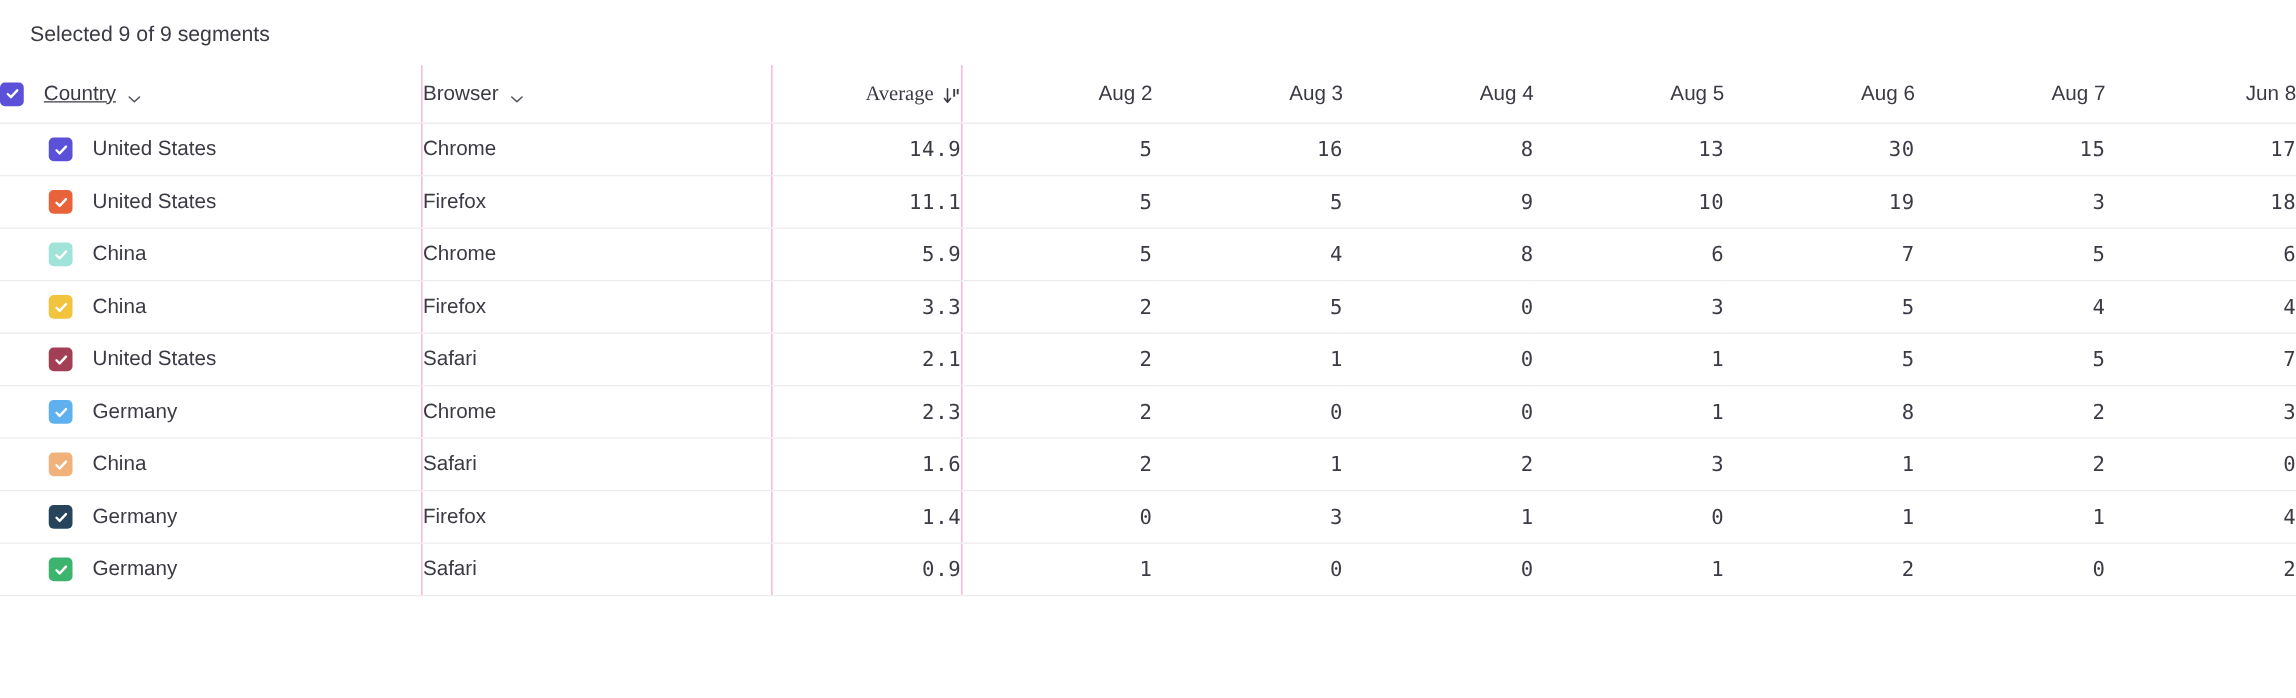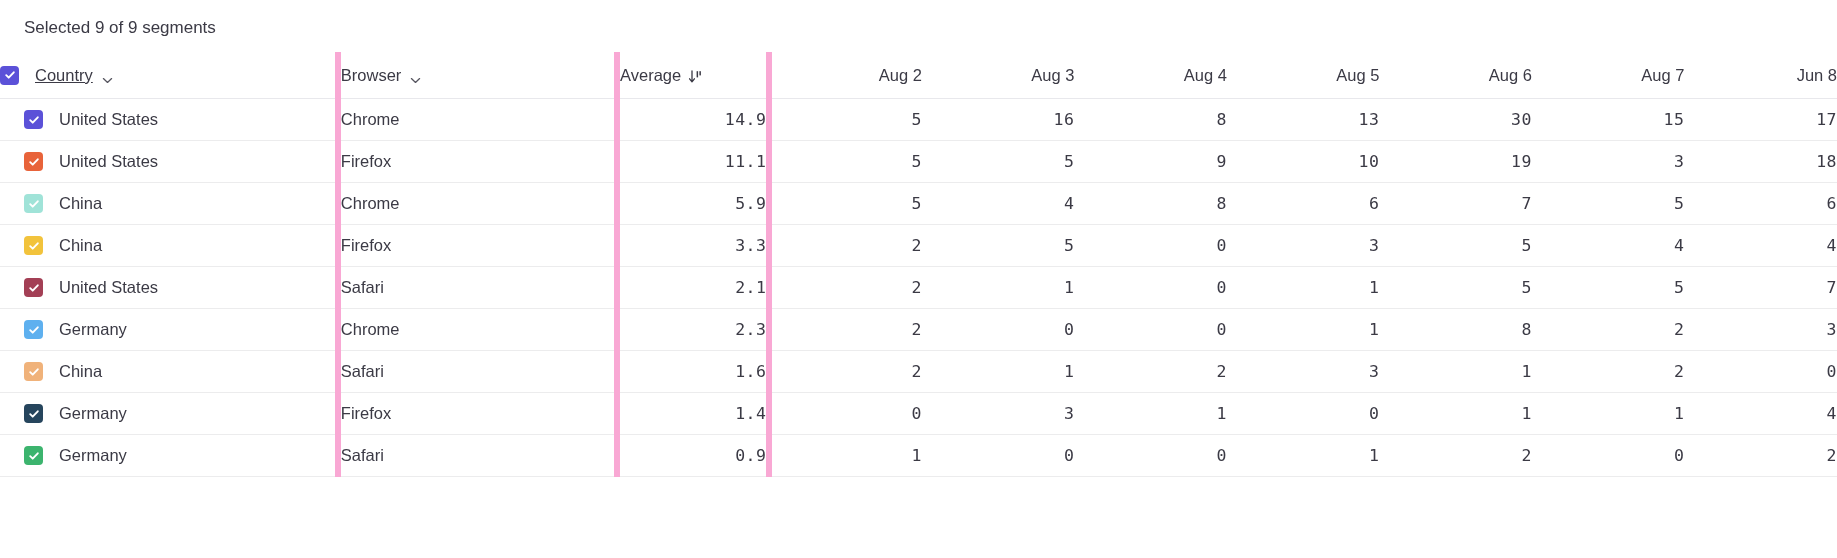--- a/index.html
+++ b/index.html
@@ -46,24 +46,24 @@
   }
   .body-row td {
     height: 41px;
     vertical-align: middle;
     font-size: 16.5px;
     color: #3b3a45;
     border-bottom: 1px solid #ececed;
   }
   
   .col-sep {
-    border-left: 6px solid #f9a8d4;
+    border-left: 1px solid #f9a8d4;
   }
   .cell-country {
-    padding-left: 24px;
+    padding-left: 39px;
     text-align: left;
     display: flex;
     align-items: center;
     height: 41px;
   }
   .hdr-country {
     padding-left: 24px;
     text-align: left;
     text-decoration: underline;
   }
@@ -91,22 +91,24 @@
     text-align: right;
     padding-right: 24px;
   }
   .hdr-avg {
     text-align: right;
     padding-right: 18px;
   }
   .avg-inner {
     display: flex;
     align-items: center;
+    justify-content: flex-end;
     gap: 7px;
     height: 46px;
+    font-family: Liberation Serif, serif;
   }
   .swatch {
     width: 19px;
     height: 19px;
     border-radius: 4px;
     display: inline-flex;
     align-items: center;
     justify-content: center;
     margin-right: 16px;
     flex: 0 0 auto;

